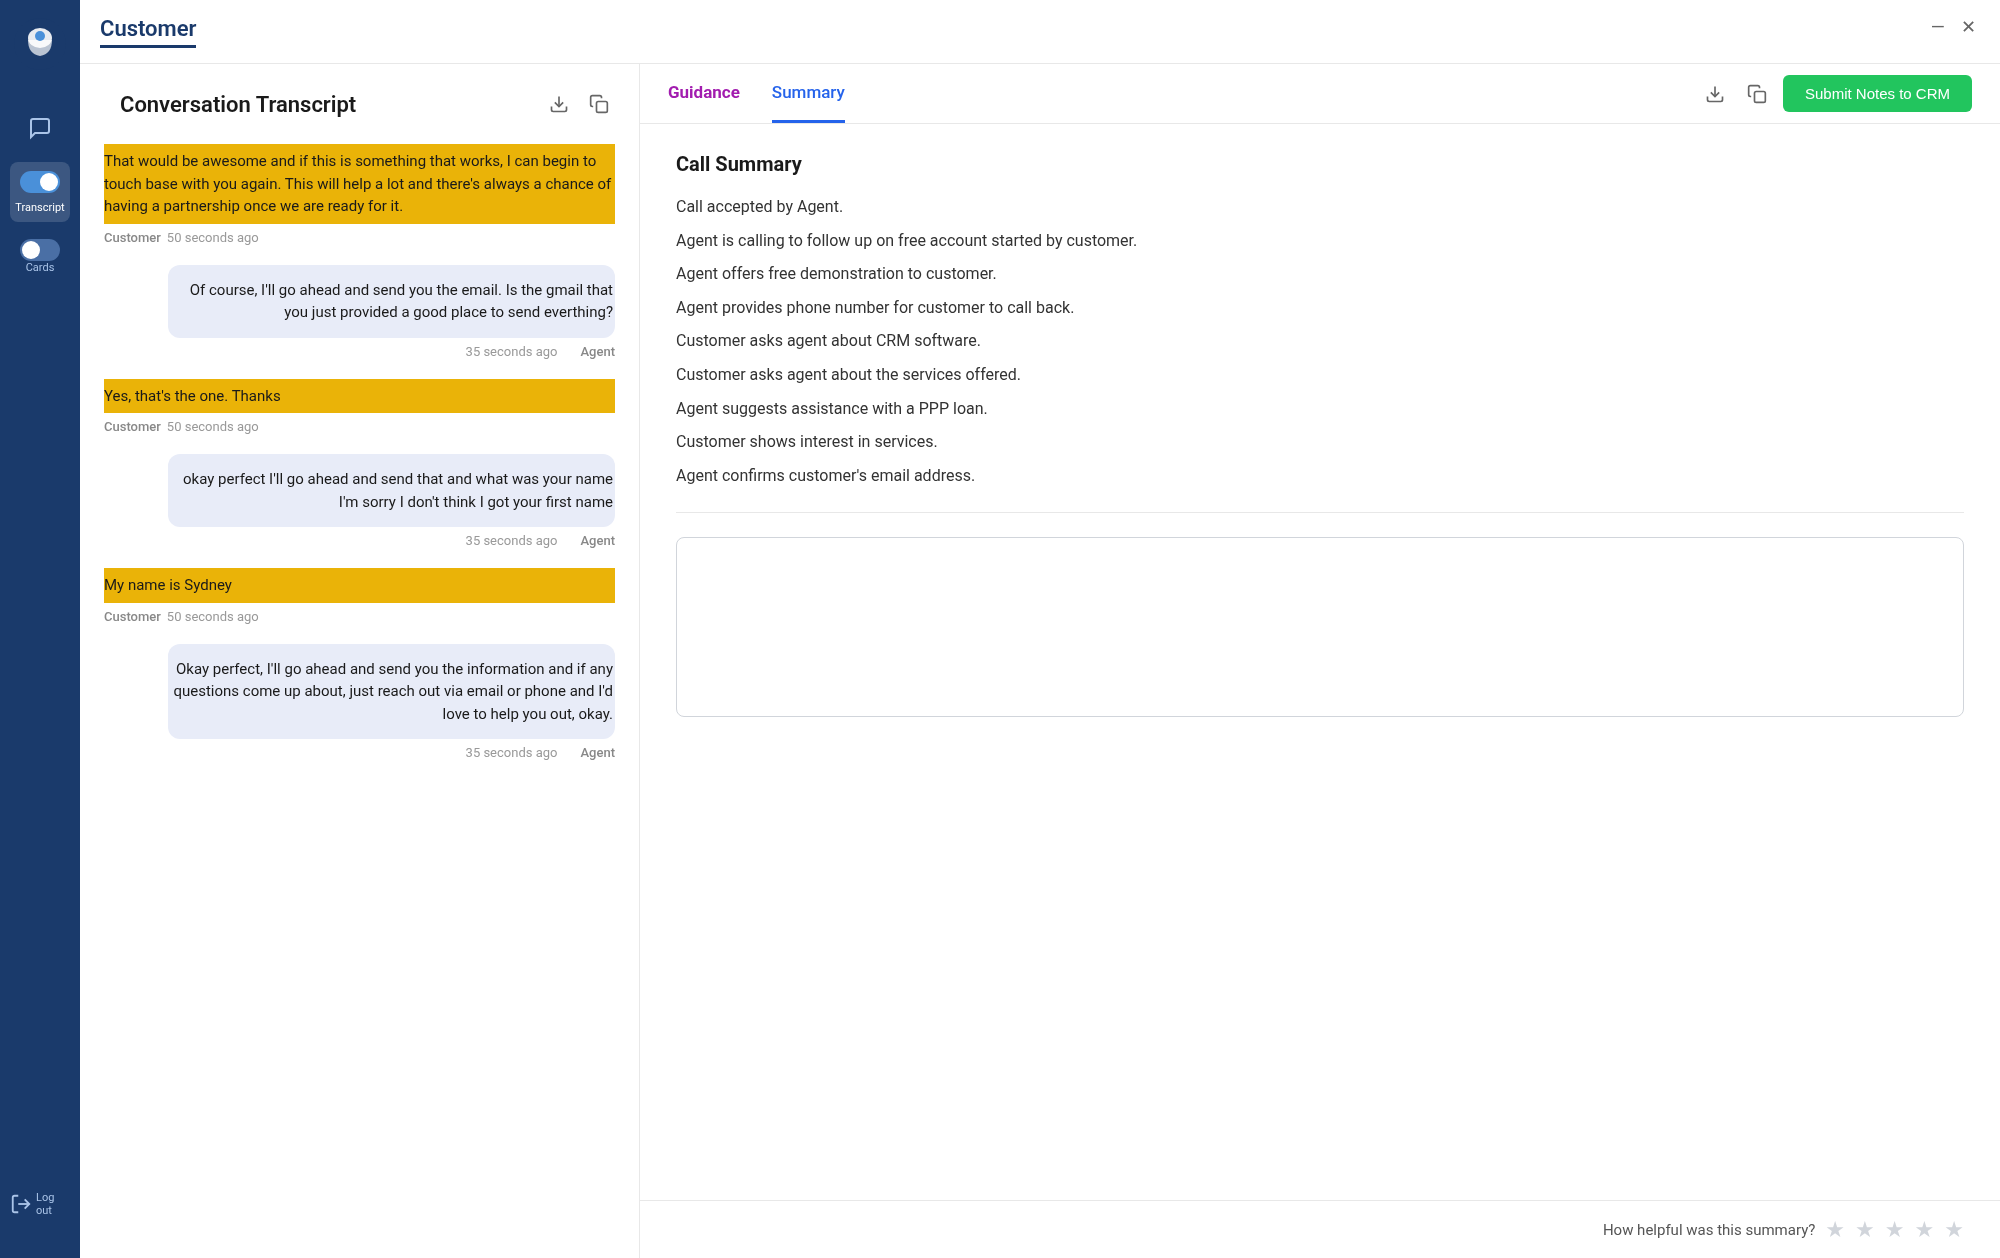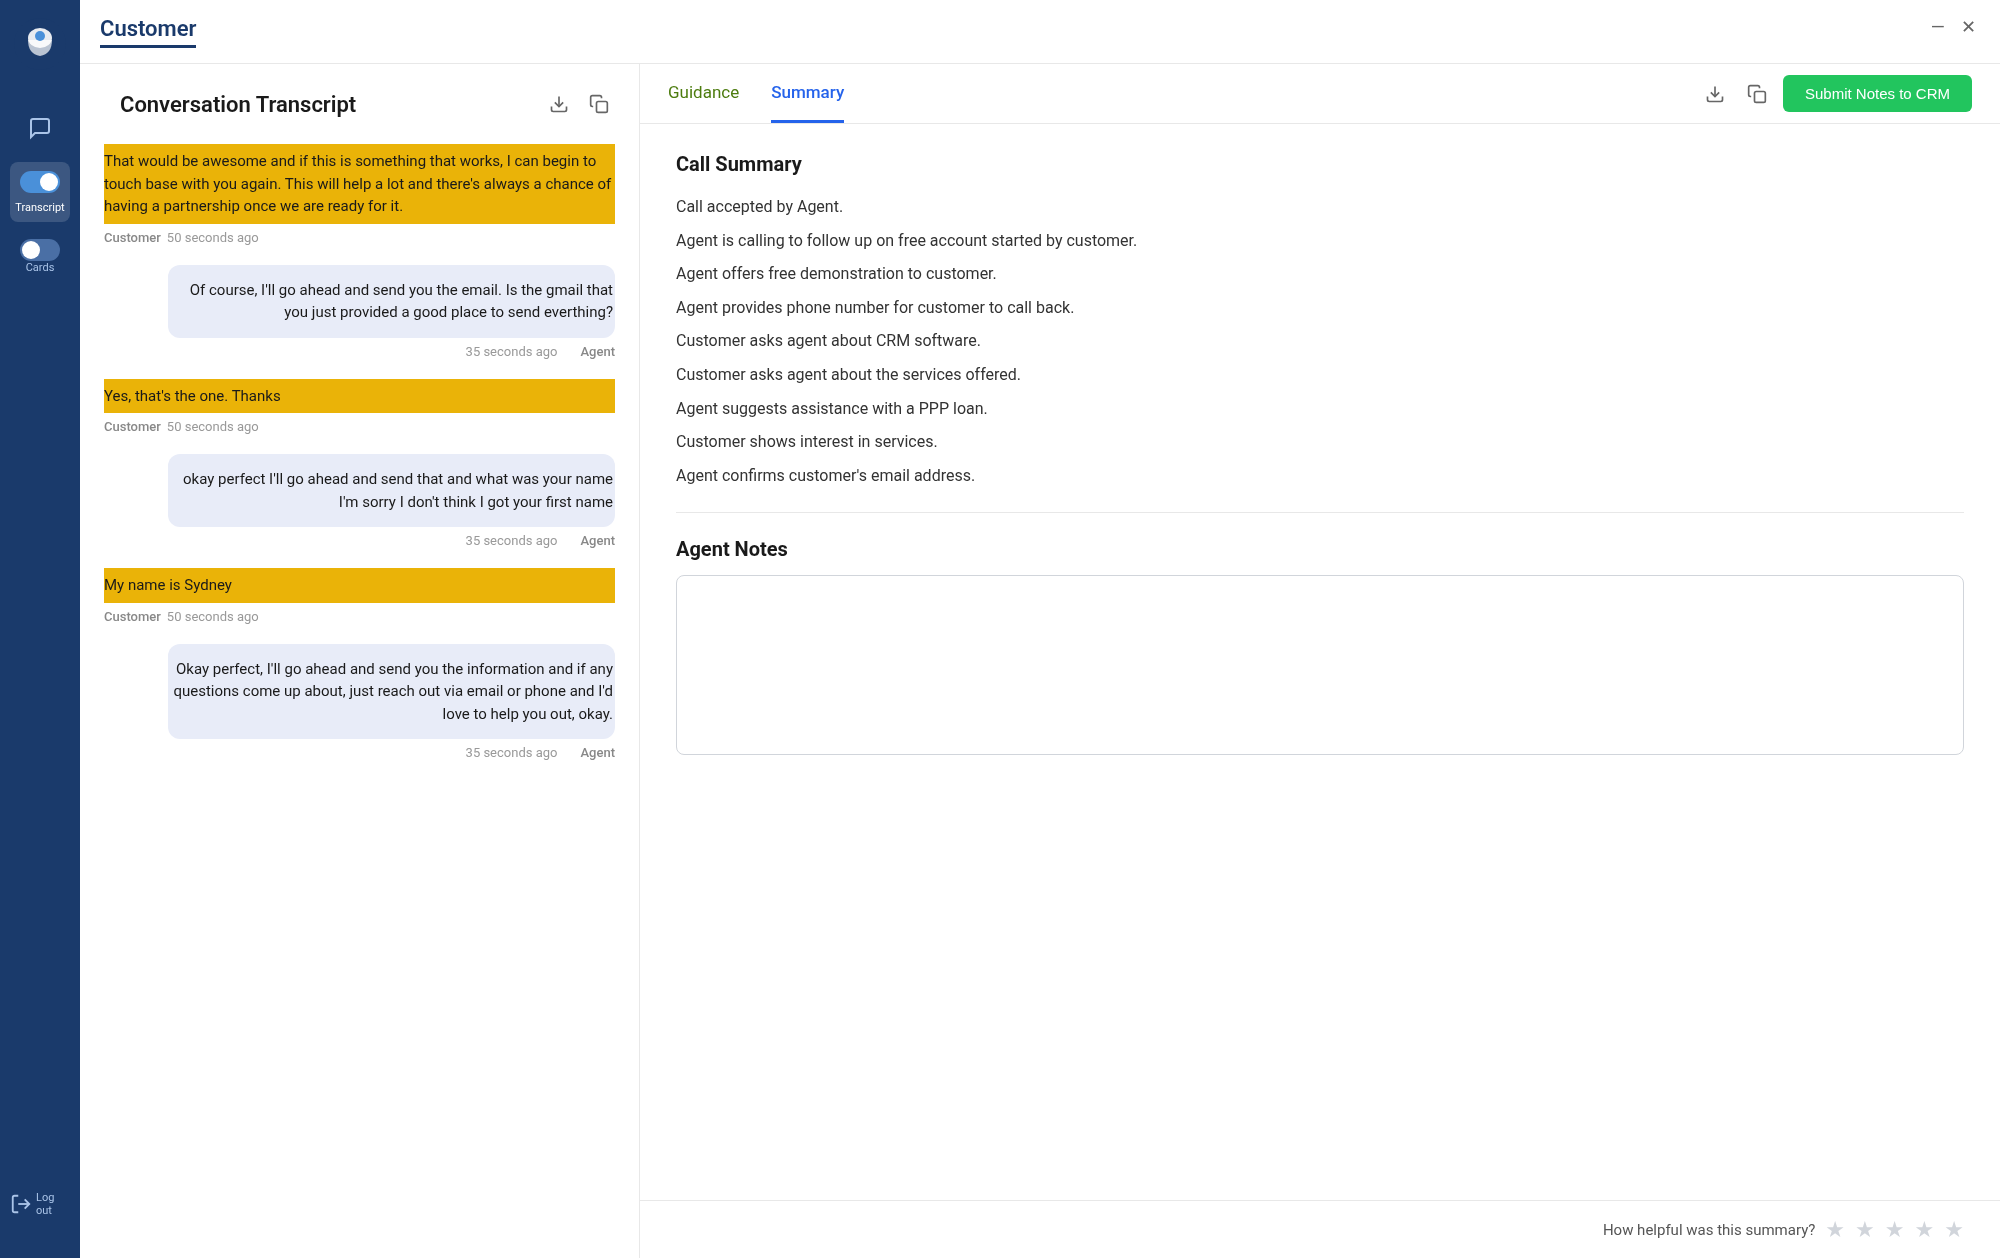--- a/index.html
+++ b/index.html
@@ -194,25 +194,26 @@
       padding: 0 28px;
       border-bottom: 1px solid #e8e8e8;
       height: 60px;
       flex-shrink: 0;
     }
     .tab-btn {
       font-size: 17px;
       padding: 4px 0;
       margin-right: 32px;
       cursor: pointer;
-      color: #4d7c0f;
+      color: #a21caf;
       border-bottom: 3px solid transparent;
       height: 100%;
       display: flex;
       align-items: center;
+      font-weight: bold;
     }
     .tab-btn.active {
       color: #2563eb;
       border-bottom: 3px solid #2563eb;
       font-weight: 500;
     }
     .right-panel-actions {
       margin-left: auto;
       display: flex;
       align-items: center;
@@ -482,21 +483,20 @@
         <div class="summary-item">Agent offers free demonstration to customer.</div>
         <div class="summary-item">Agent provides phone number for customer to call back.</div>
         <div class="summary-item">Customer asks agent about CRM software.</div>
         <div class="summary-item">Customer asks agent about the services offered.</div>
         <div class="summary-item">Agent suggests assistance with a PPP loan.</div>
         <div class="summary-item">Customer shows interest in services.</div>
         <div class="summary-item">Agent confirms customer's email address.</div>
 
         <hr class="summary-divider">
 
-        <div class="agent-notes-title">Agent Notes</div>
         <textarea class="agent-notes-textarea" style=""></textarea>
 
       </div>
 
       <div class="rating-row">
         <span class="rating-text">How helpful was this summary?</span>
         <span class="star">★</span>
         <span class="star">★</span>
         <span class="star">★</span>
         <span class="star">★</span>

